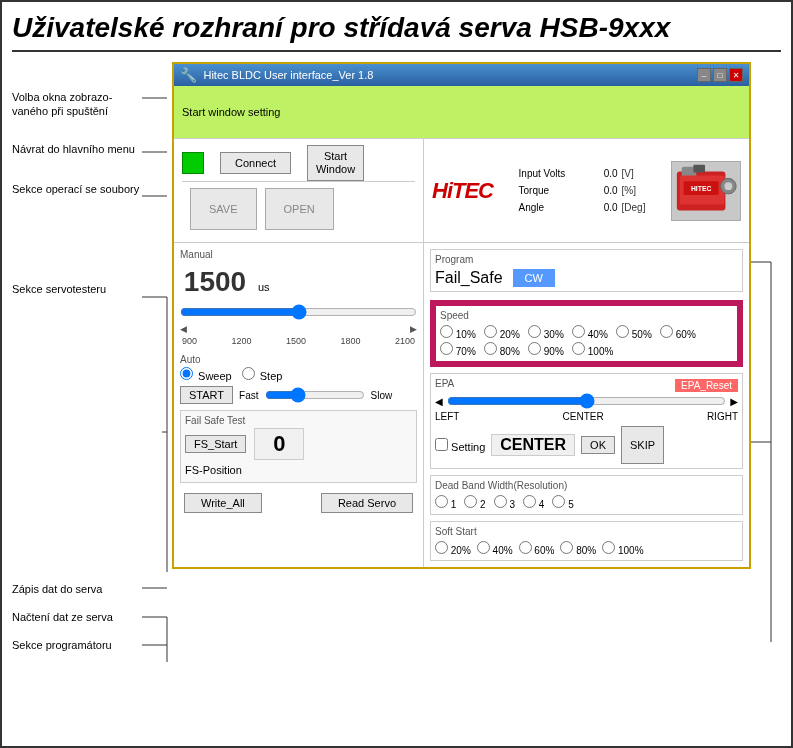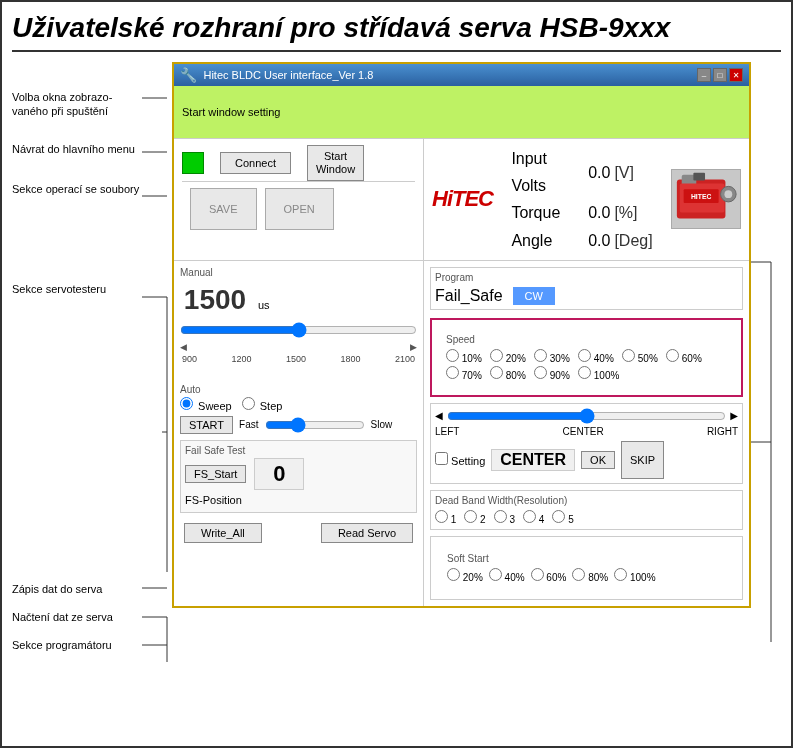--- a/index.html
+++ b/index.html
@@ -74,21 +74,21 @@
     .hitec-logo {
       font-size: 22px;
       font-weight: 900;
       font-style: italic;
       color: #cc0000;
       letter-spacing: -1px;
     }
     .hitec-logo span { color: #333; }
 
     .sensor-readings {
-      font-size: 16px;
+      font-size: 10px;
       line-height: 1.7;
     }
     .sensor-row {
       display: flex;
       gap: 4px;
       align-items: center;
     }
     .sensor-label { width: 70px; }
     .sensor-value { width: 25px; text-align: right; }
     .sensor-unit { color: #333; }
@@ -195,21 +195,21 @@
 
     .scale-labels {
       display: flex;
       justify-content: space-between;
       font-size: 9px;
       color: #444;
       padding: 0 2px;
     }
 
     
-    .auto-section { margin-top: 20px; }
+    .auto-section { margin-top: 8px; }
     .radio-group { display: flex; gap: 10px; align-items: center; font-size: 11px; }
     .radio-group input[type=radio] { margin-right: 2px; }
 
     .auto-controls {
       display: flex;
       align-items: center;
       gap: 6px;
       margin-top: 4px;
       font-size: 10px;
     }
@@ -279,22 +279,22 @@
     .btn-cw {
       background: #5599ff;
       color: white;
       border: none;
       padding: 3px 12px;
       font-size: 11px;
       cursor: pointer;
     }
 
     .speed-section {
-      border: 2px solid #be185d;
-      padding: 14px;
+      border: 6px solid #be185d;
+      padding: 4px;
       margin-bottom: 6px;
       margin-top: 8px;
     }
     .speed-radios {
       display: flex;
       flex-wrap: wrap;
       gap: 2px;
       font-size: 10px;
     }
     .speed-radios label { min-width: 42px; }
@@ -359,21 +359,21 @@
       margin-bottom: 6px;
     }
     .deadband-radios {
       display: flex;
       gap: 8px;
       font-size: 10px;
     }
 
     .softstart-section {
       border: 1px solid #ccc;
-      padding: 16px;
+      padding: 4px;
     }
     .softstart-radios {
       display: flex;
       gap: 6px;
       font-size: 10px;
       flex-wrap: wrap;
     }
 
     
     .diagram-container {
@@ -613,20 +613,24 @@
             <label><input type="radio" name="speed" style=""> 50%</label>
             <label><input type="radio" name="speed" style=""> 60%</label>
             <label><input type="radio" name="speed" style=""> 70%</label>
             <label><input type="radio" name="speed" style=""> 80%</label>
             <label><input type="radio" name="speed" style=""> 90%</label>
             <label><input type="radio" name="speed" style=""> 100%</label>
           </div>
         </div>
 
         <div class="epa-section">
+          <div style="display:flex; justify-content:space-between; align-items:center;">
+            <div class="prog-label">EPA</div>
+            <button class="epa-reset-btn">EPA_Reset</button>
+          </div>
           <div class="epa-slider-row">
             <span style="font-size:10px;">◀</span>
             <input type="range" min="0" max="100" value="50" style="flex: 1 1 0%;">
             <span style="font-size:10px;">▶</span>
           </div>
           <div class="epa-labels">
             <span>LEFT</span>
             <span>CENTER</span>
             <span>RIGHT</span>
           </div>

